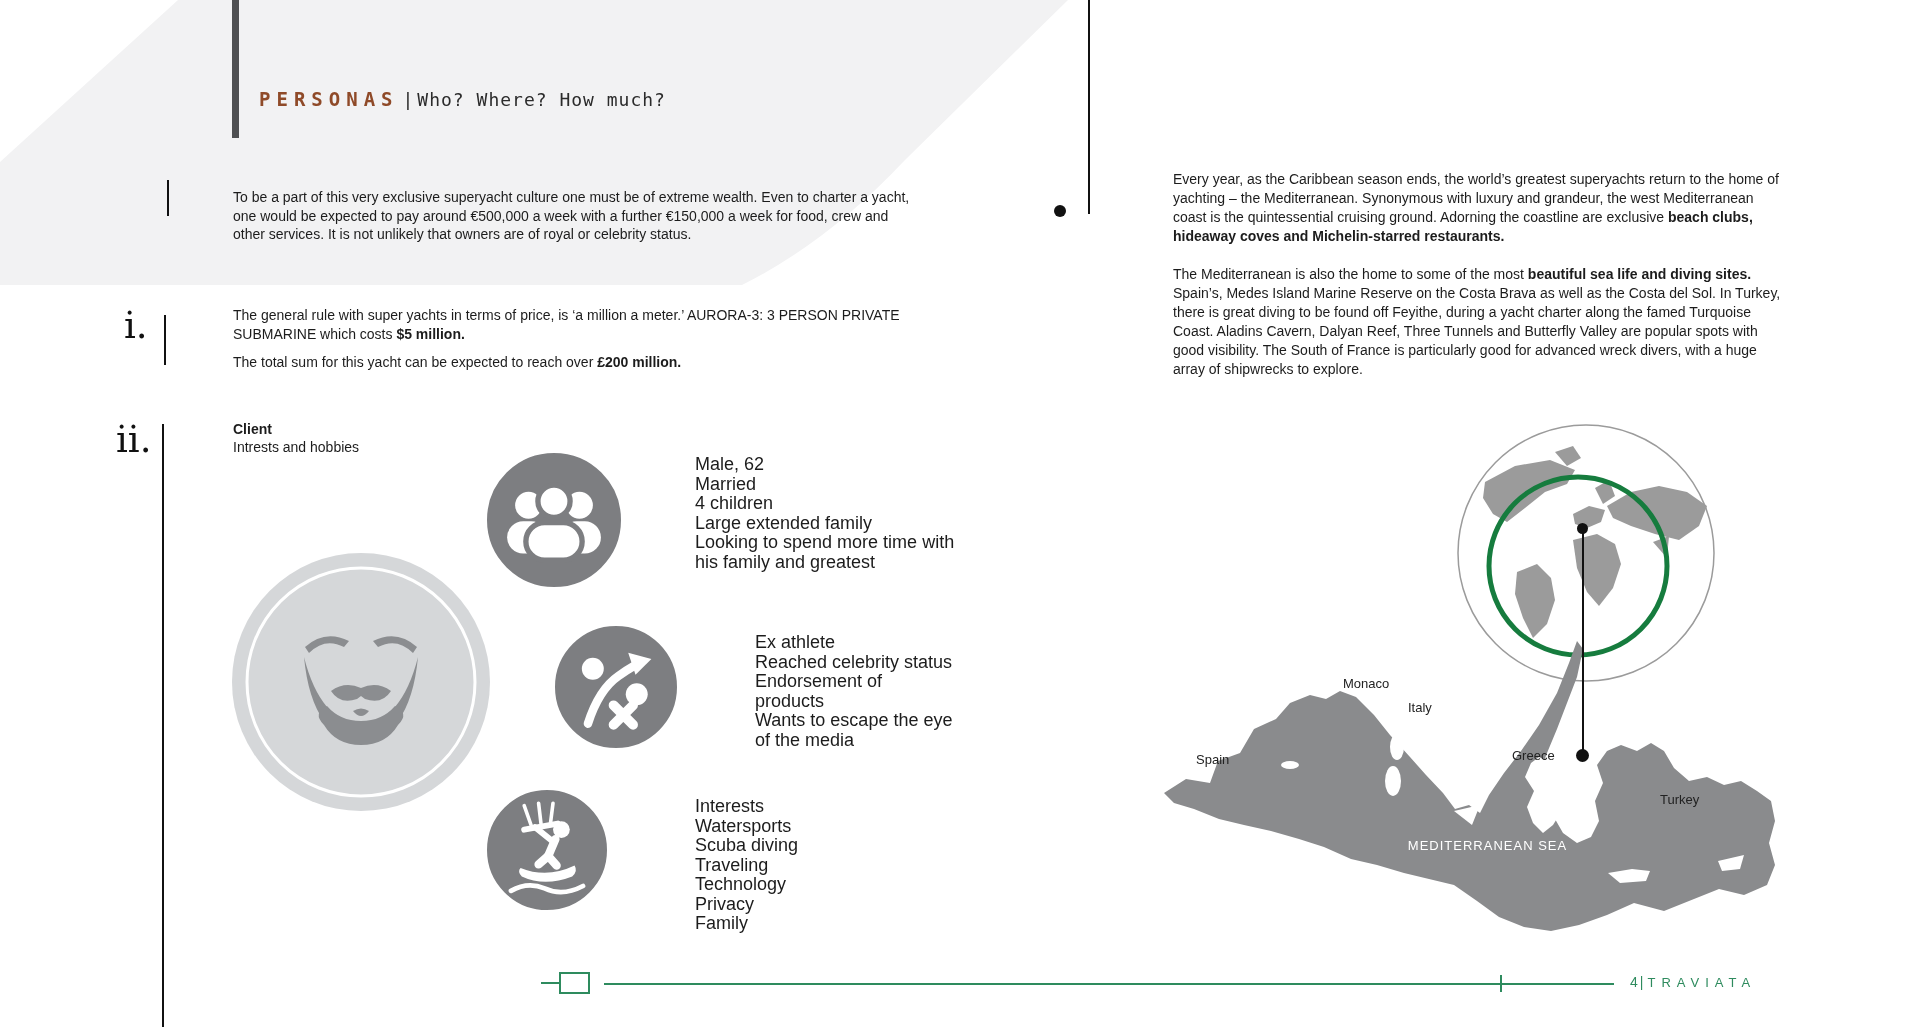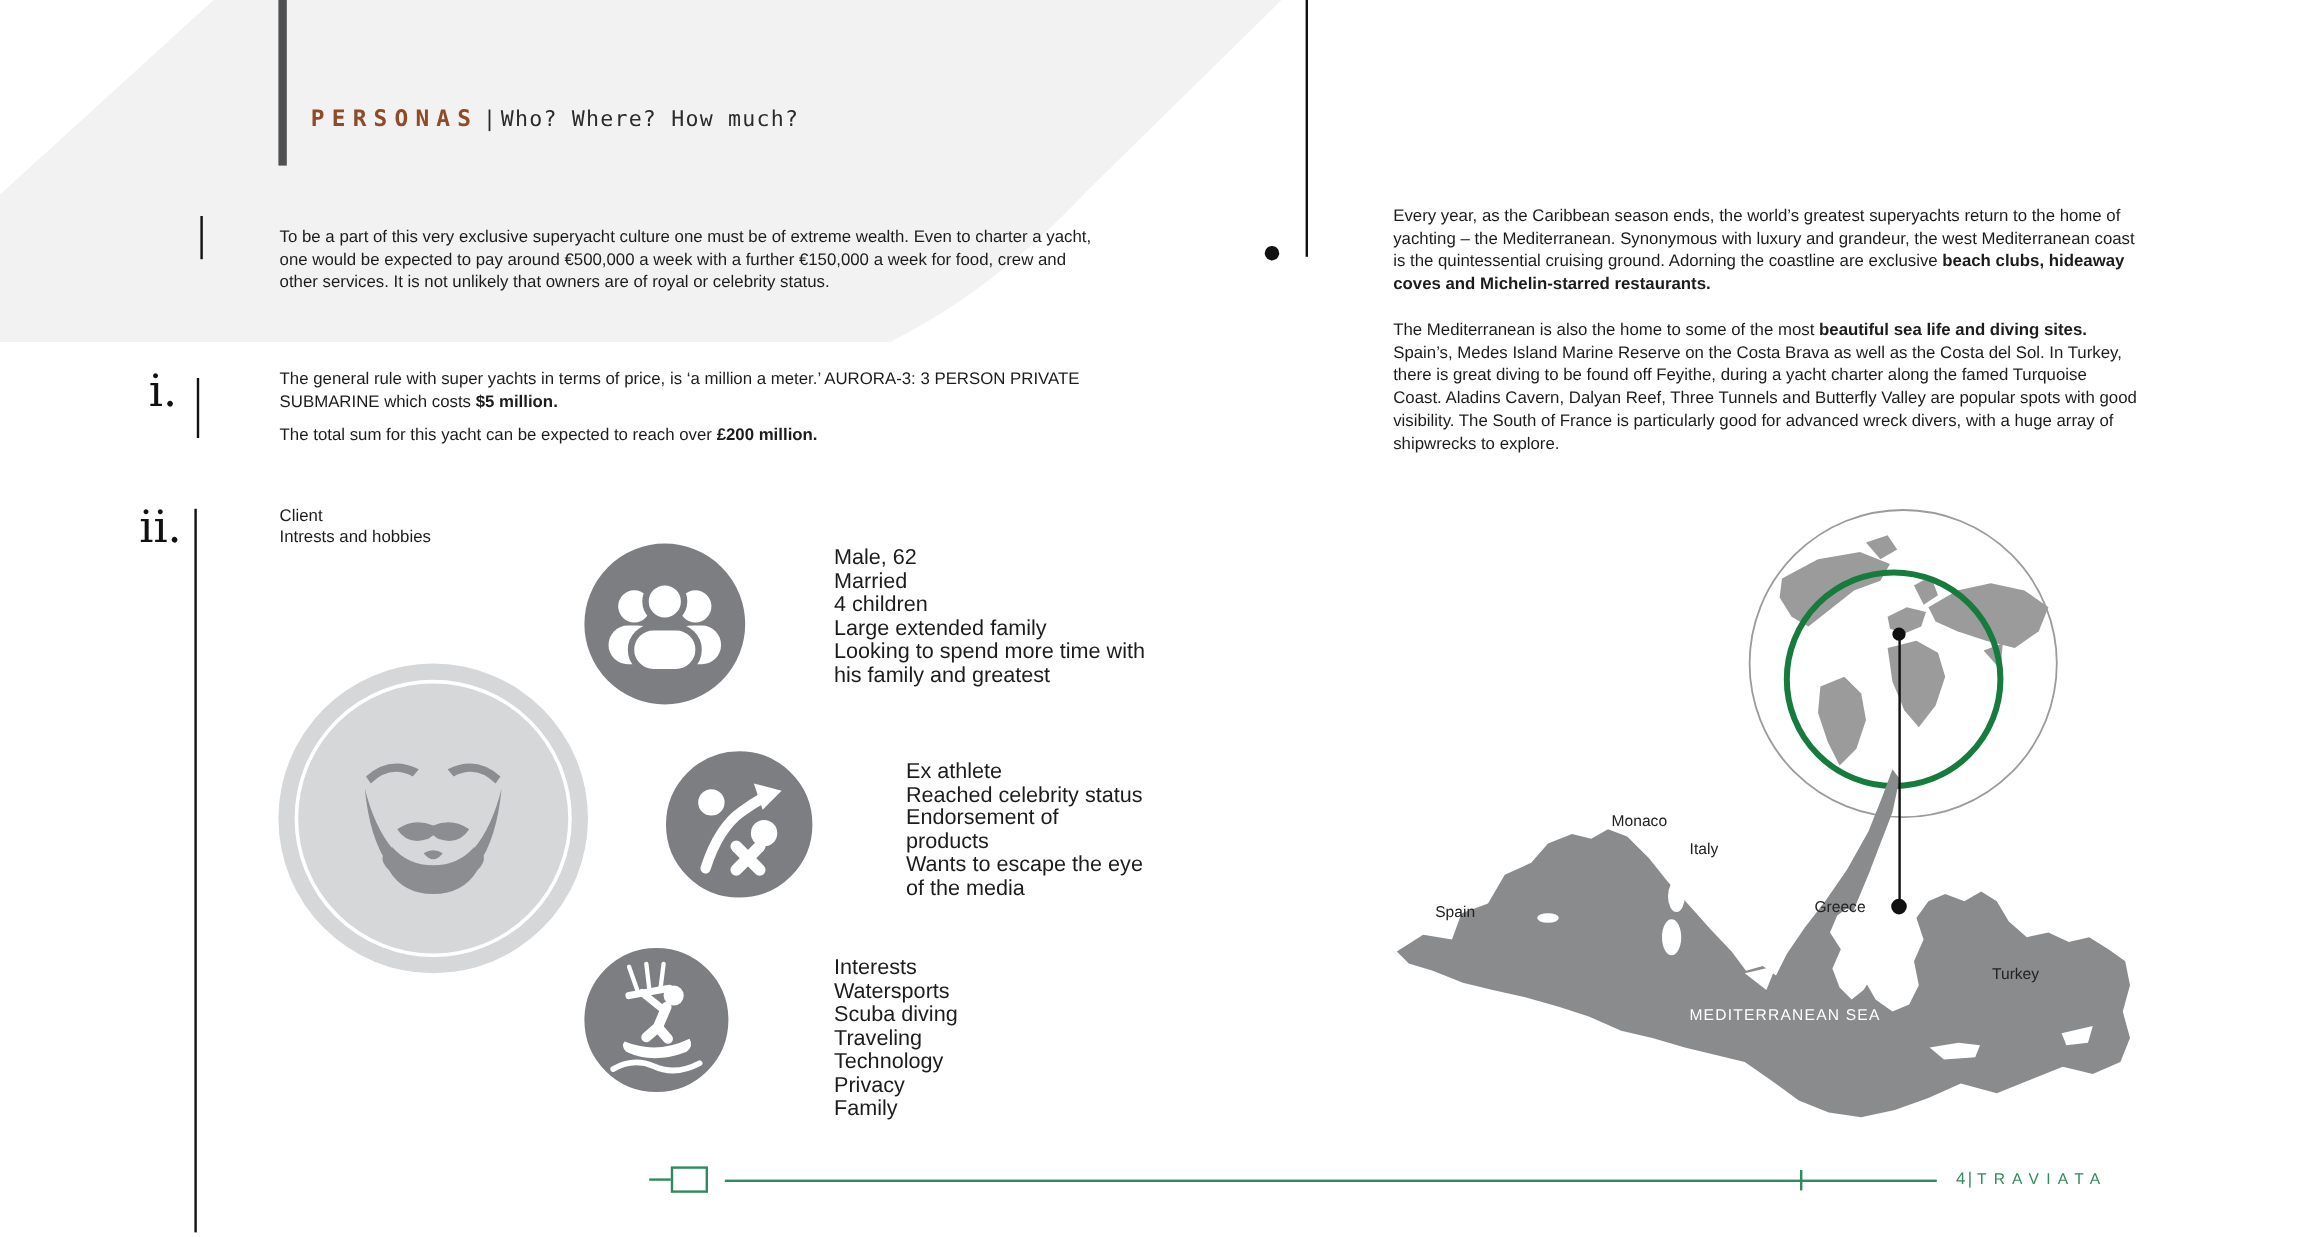--- a/index.html
+++ b/index.html
@@ -22,30 +22,30 @@
   
   .vline{position:absolute;background:#111;}
 
   
   .body-text{font-size:14px;line-height:18.5px;color:#1c1c1c;}
   .intro-p{position:absolute;left:233px;top:174px;width:680px;}
   .sec-i-text{position:absolute;left:233px;top:306px;width:720px;}
   .sec-i-text p{margin:0 0 10px 0;}
   .numeral{position:absolute;font-family:"DejaVu Serif","Liberation Serif",serif;font-size:37px;color:#111;}
   .client-block{position:absolute;left:233px;top:420px;font-size:14px;line-height:18px;}
-  .client-block .h{font-weight:normal;}
+  .client-block .h{font-weight:bold;}
 
   
   .icon-circle{position:absolute;border-radius:50%;background:#7d7e81;border:4px solid #fff;box-sizing:border-box;}
   .avatar-circle{position:absolute;border-radius:50%;background:#d5d7d9;}
   .list-block{position:absolute;font-size:18px;line-height:19.5px;color:#1c1c1c;}
 
   
   .right-col{position:absolute;left:1161px;top:170px;width:620px;font-size:14px;line-height:19px;}
-  .right-col p{margin:0 0 19px 0;}
+  .right-col p{margin:0 0 19px 12px;}
   b{font-weight:bold;}
 
   
   .map-label{position:absolute;font-size:13px;color:#222;}
   .sea-label{position:absolute;left:1400px;top:838px;width:175px;text-align:center;
              font-size:13px;letter-spacing:1px;color:#ffffff;}
 
   
   .connector{position:absolute;left:1582px;top:529px;width:2px;height:226px;background:#111;}
   .dot{position:absolute;border-radius:50%;background:#111;}
@@ -212,21 +212,21 @@
         <path d="M448 238 L472 234 L490 236 L486 246 L460 248 Z"></path>
         <path d="M558 226 L584 220 L580 234 L562 236 Z"></path>
       </g>
     </svg>
   </div>
 
   <span class="map-label" style="left:1299px;top:676px;margin-left:44px;">Monaco</span>
   <span class="map-label" style="left:1408px;top:700px;">Italy</span>
   <span class="map-label" style="left:1196px;top:752px;">Spain</span>
   <span class="map-label" style="left:1512px;top:748px;">Greece</span>
-  <span class="map-label" style="left:1660px;top:792px;margin-top:12px;">Turkey</span>
+  <span class="map-label" style="left:1660px;top:792px;">Turkey</span>
   <span class="sea-label">MEDITERRANEAN SEA</span>
 
   <div class="connector"></div>
   <div class="dot" style="left:1577px;top:523px;width:11px;height:11px;"></div>
   <div class="dot" style="left:1576px;top:749px;width:13px;height:13px;"></div>
 
   <div class="flag-line f-green"></div>
   <div class="flag-rect"></div>
   <div class="footer-line f-green"></div>
   <div class="footer-tick f-green"></div>

